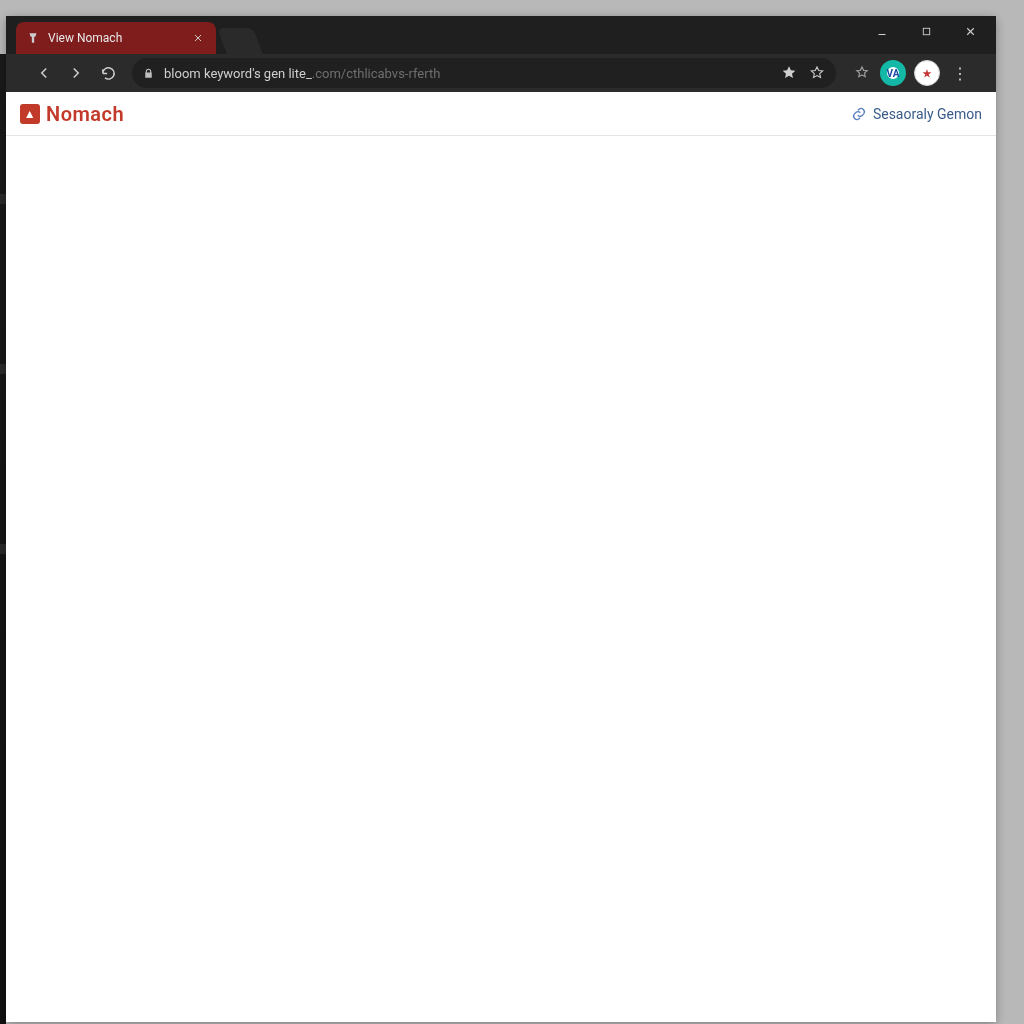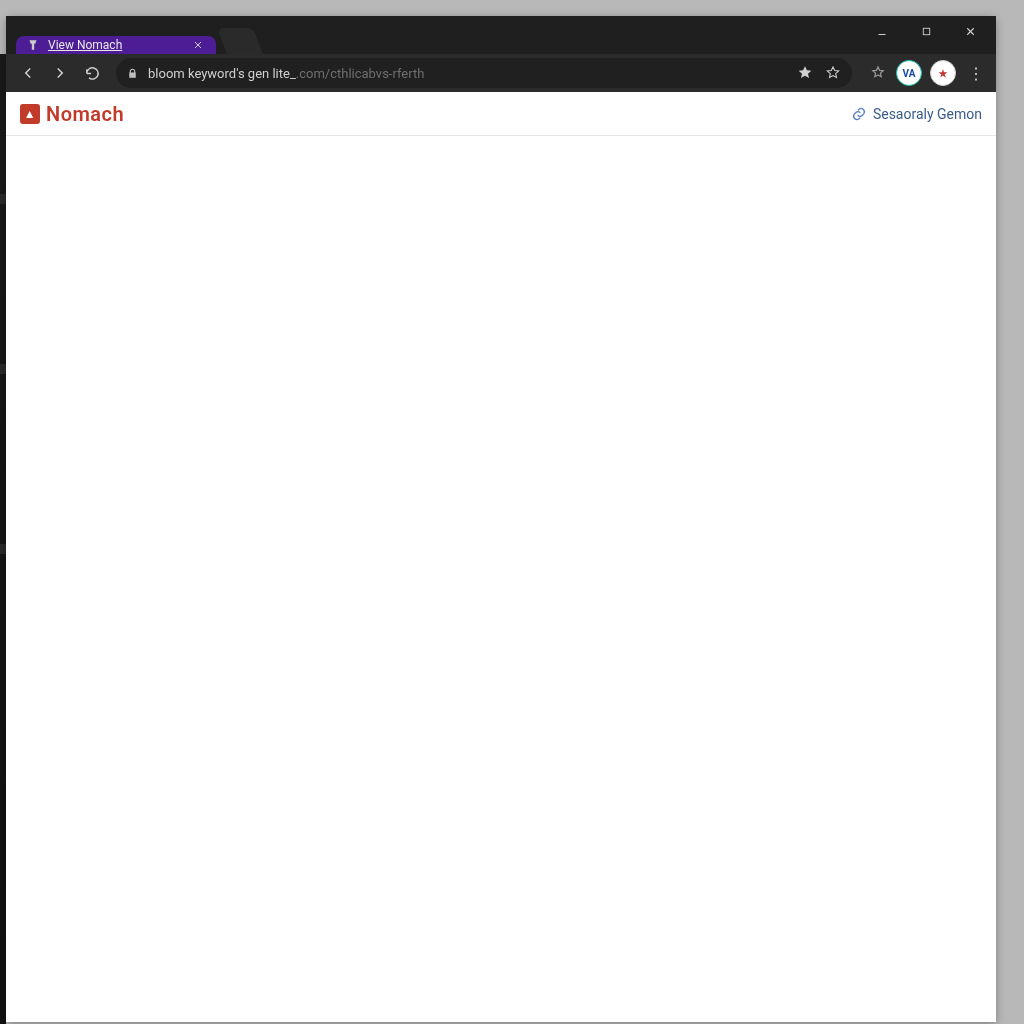--- a/index.html
+++ b/index.html
@@ -26,30 +26,29 @@
   .titlebar {
     height: 38px;
     background: #1f1f1f;
     display: flex;
     align-items: flex-end;
     position: relative;
   }
   .tab {
     position: relative;
     margin-left: 10px;
-    height: 18px;
-    background: #4c1d95;
+    height: 32px;
+    background: #7f1d1d;
     border-radius: 8px 8px 0 0;
     display: flex;
     align-items: center;
     padding: 0 10px 0 10px;
     color: #e8e8e8;
     font-size: 12px;
     min-width: 200px;
-    text-decoration: underline;
   }
   .tab .tab-icon {
     width: 14px; height: 14px; margin-right: 8px;
     display: inline-flex; align-items:center; justify-content:center;
     color: #ccc;
   }
   .tab .tab-close {
     margin-left: auto;
     width: 16px; height: 16px;
     display:flex; align-items:center; justify-content:center;
@@ -76,21 +75,21 @@
     display:flex; align-items:center; justify-content:center;
     color: #d0d0d0;
     font-size: 14px;
     cursor: pointer;
   }
   .toolbar {
     height: 38px;
     background: #2b2b2b;
     display: flex;
     align-items: center;
-    padding: 0 8px;
+    padding: 0 24px;
     gap: 4px;
   }
   .nav-btn {
     width: 28px; height: 28px;
     display:flex; align-items:center; justify-content:center;
     color: #cfcfcf;
     border-radius: 50%;
     cursor: pointer;
   }
   .addr-bar {
@@ -121,21 +120,21 @@
   }
   .toolbar-right {
     display:flex; align-items:center; gap:8px; padding-left:6px;
   }
   .ext-icon {
     width:26px; height:26px; border-radius:50%;
     display:flex; align-items:center; justify-content:center;
     font-size:10px; font-weight:bold;
     cursor:pointer;
   }
-  .ext1 { background:#fff; color:#1a4aa8; border:1px solid #14b8a6;}
+  .ext1 { background:#fff; color:#1a4aa8; border:7px solid #14b8a6;}
   .ext2 { background:#fff; color:#c73636; border:1px solid #d0d0d0;}
   .puzzle { color:#9a9a9a; width:20px; height:20px; display:flex; align-items:center; justify-content:center; cursor:pointer;}
   .menu-dots { color:#cfcfcf; width:24px; display:flex; align-items:center; justify-content:center; font-size:16px; cursor:pointer;}
   .page {
     flex:1;
     background:#ffffff;
     display:flex;
     flex-direction:column;
     border-left: 0px solid #000;
   }

